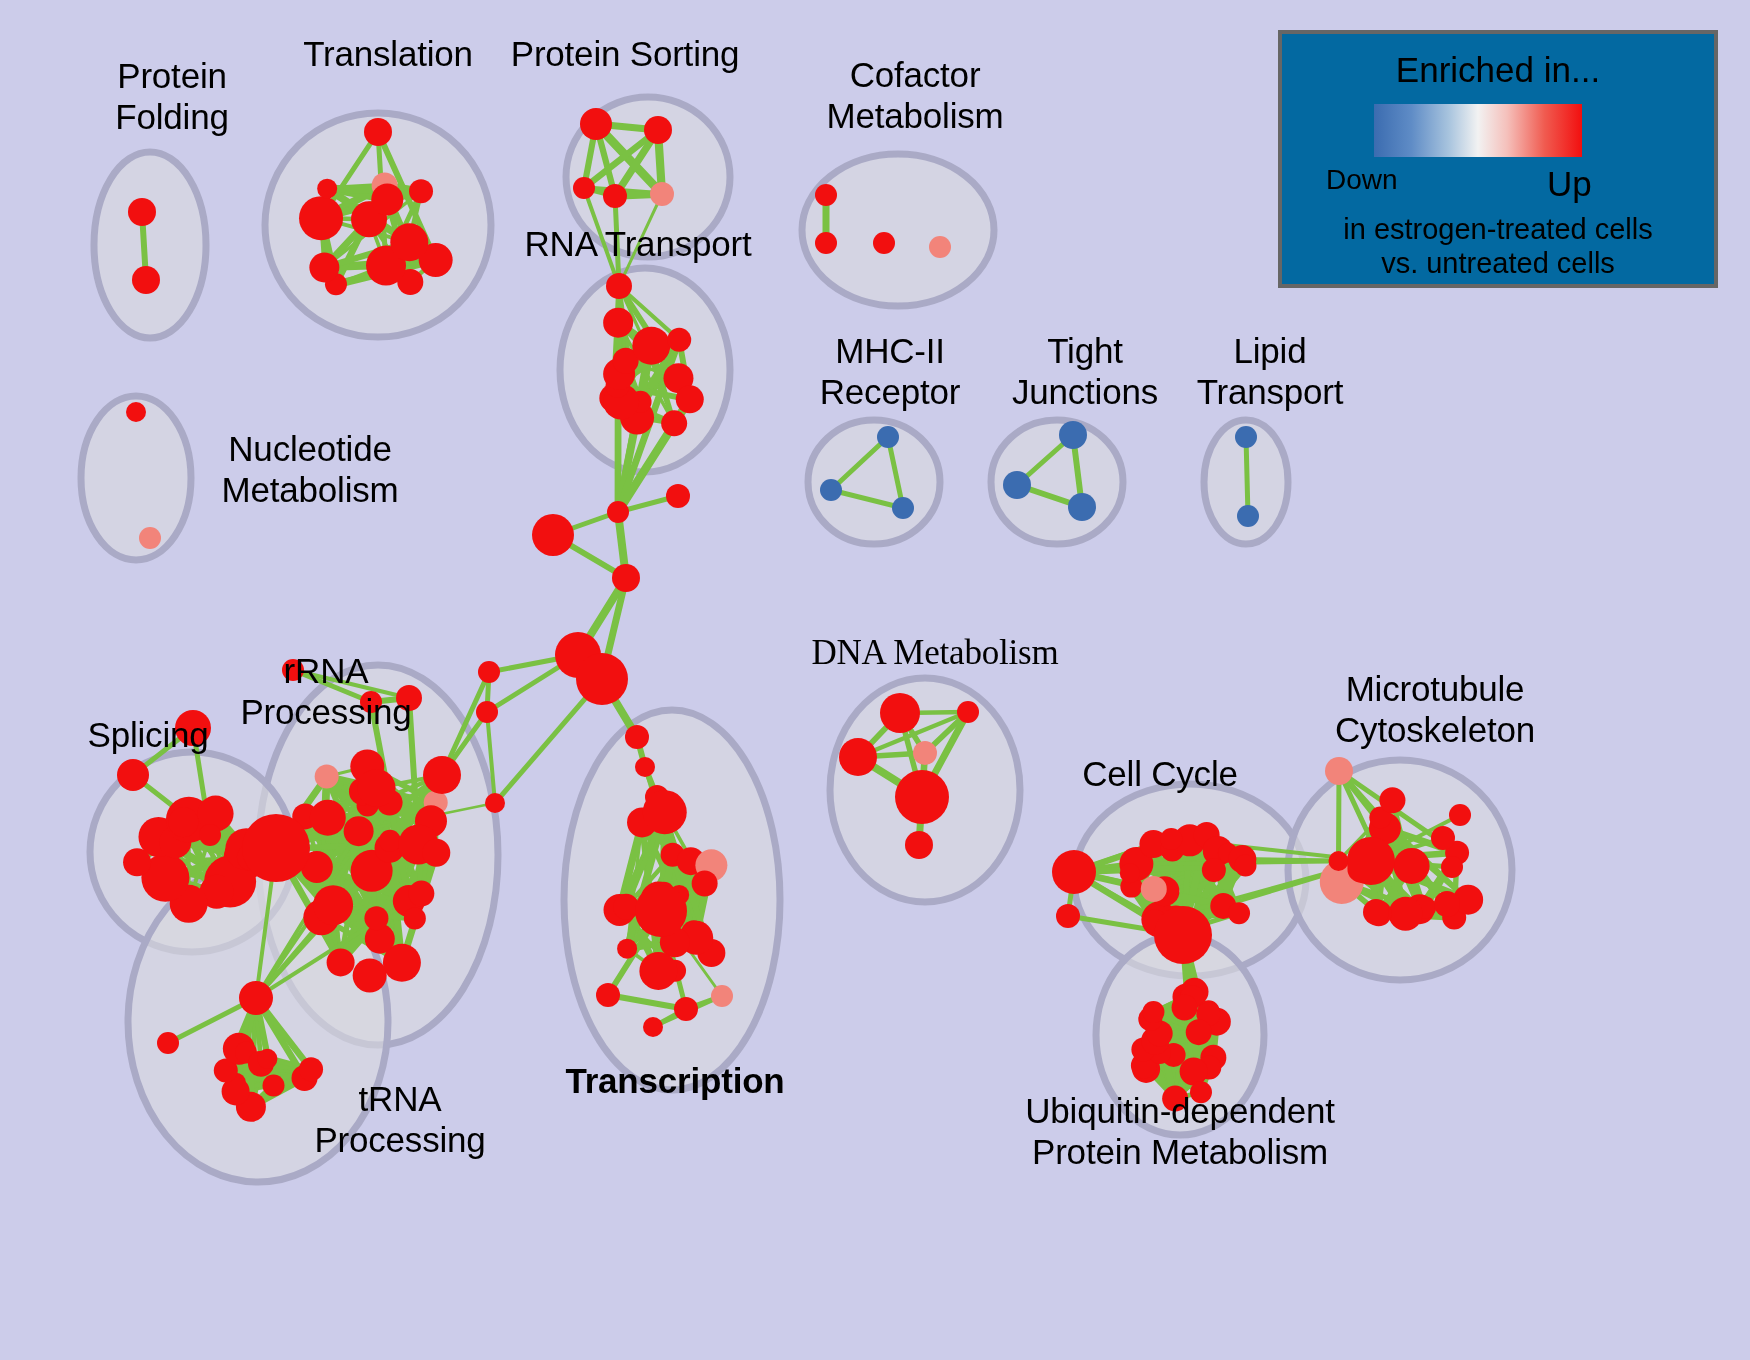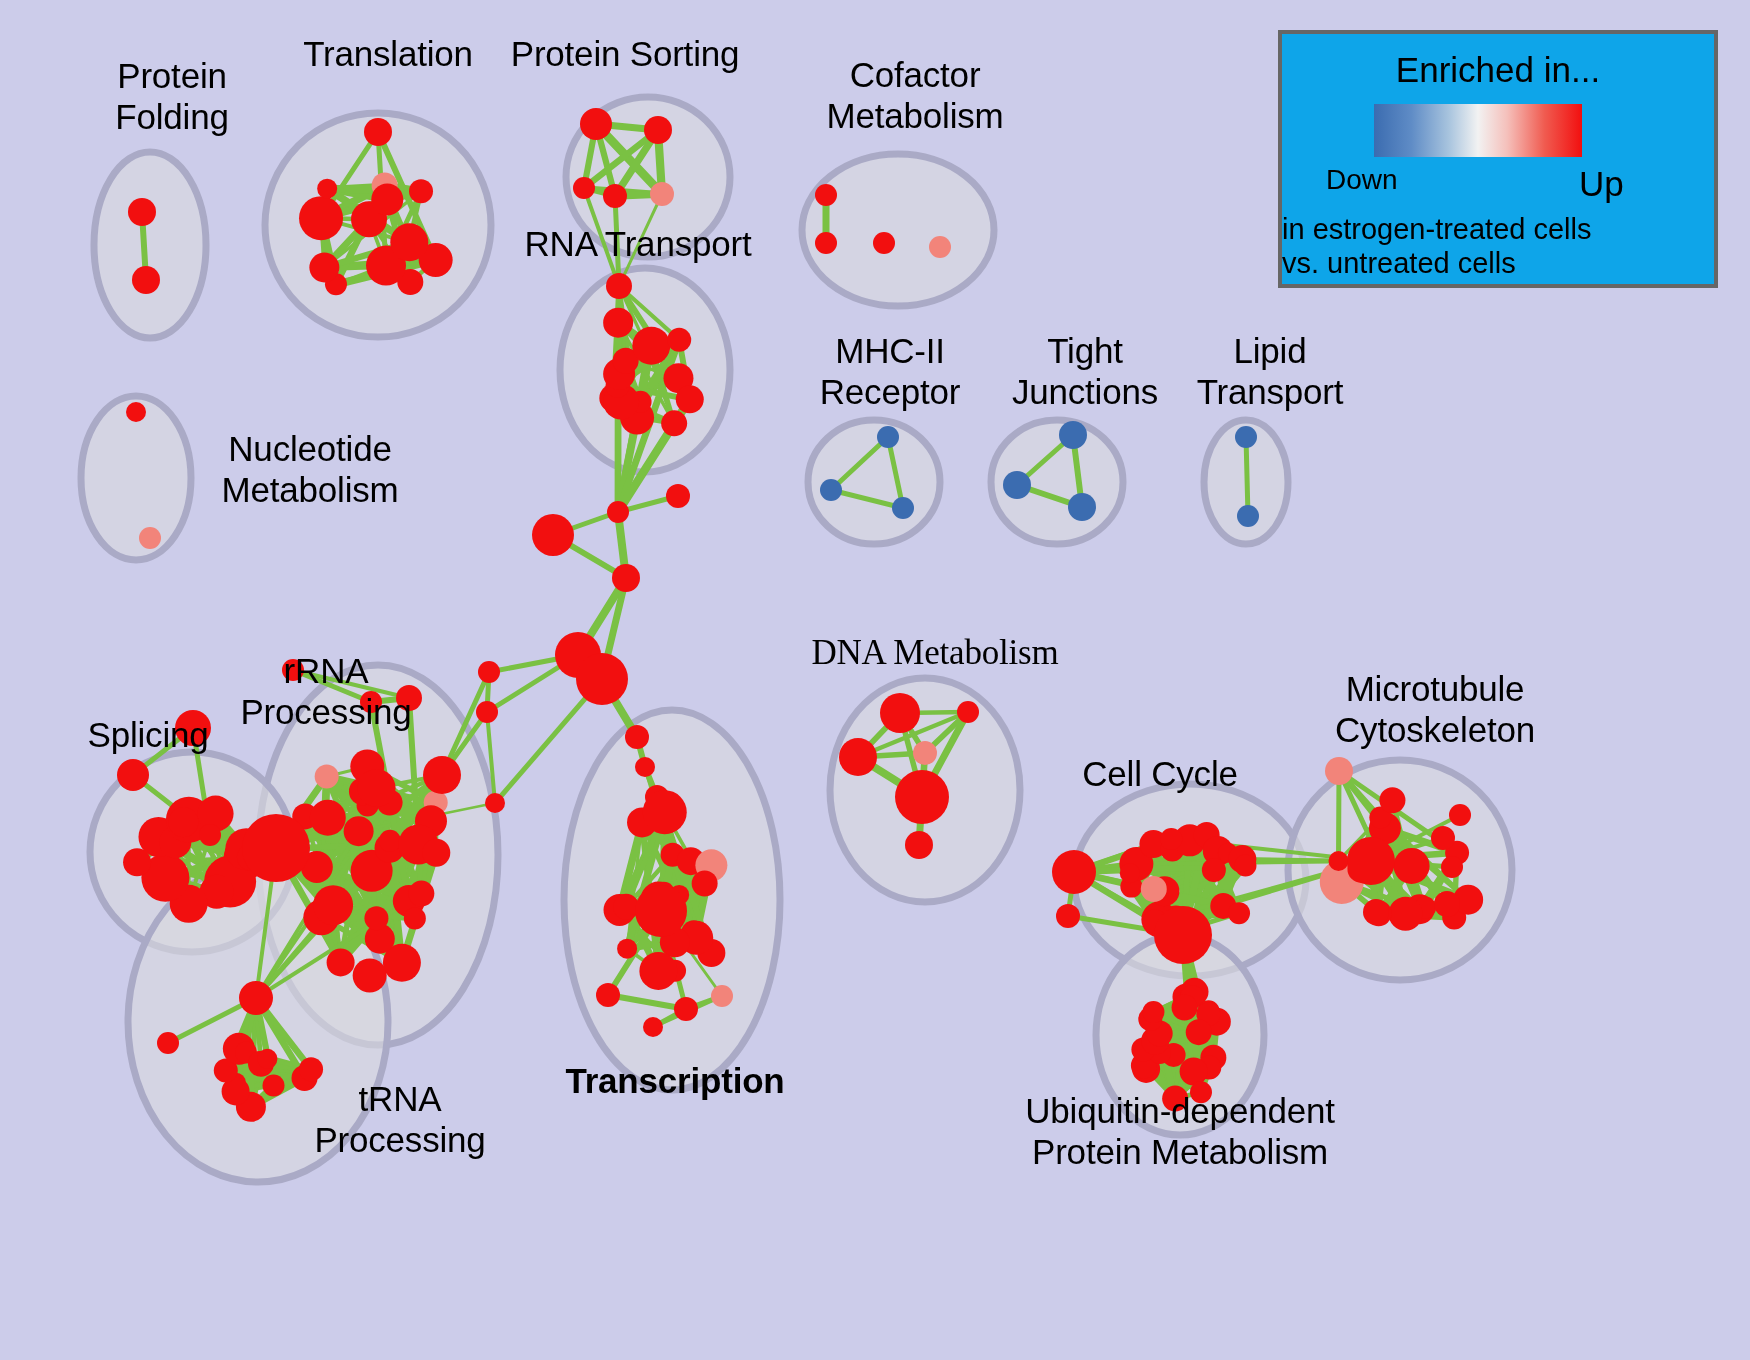--- a/index.html
+++ b/index.html
@@ -22,37 +22,37 @@
     line-height:41px;
     text-align:center;
     white-space:pre-line;
     letter-spacing:-0.2px;
     font-family:"Liberation Sans", sans-serif;
   }
   .legend{
     position:absolute;
     left:1278px;top:30px;
     width:440px;height:258px;
-    background:#0ea5e9;
+    background:#0369a1;
     border:4px solid #666;
     box-sizing:border-box;
   }
   .legend-title{
     position:absolute;left:0;top:16px;width:100%;
     text-align:center;font-size:35px;color:#000;
   }
   .legend-bar{
     position:absolute;left:92px;top:70px;width:208px;height:53px;
     background:linear-gradient(to right,#3b6cb0 0%,#5f8cc6 18%,#a8c4de 36%,#f2f2f2 50%,#f5c0bb 64%,#f05b50 82%,#f20f0f 100%);
   }
   .legend-down{position:absolute;left:44px;top:130px;font-size:28px;color:#000;}
-  .legend-up{position:absolute;left:265px;top:130px;font-size:35px;color:#000;margin-left:32px;}
+  .legend-up{position:absolute;left:265px;top:130px;font-size:35px;color:#000;}
   .legend-sub{
     position:absolute;left:0;top:178px;width:100%;
-    font-size:29px;line-height:34px;color:#000;white-space:pre-line;
+    text-align:center;font-size:29px;line-height:34px;color:#000;white-space:pre-line;
   }
 </style>
 </head>
 <body>
 
 <div id="canvas">
   <svg class="net-svg" id="net" viewBox="0 0 1750 1360">
       <g>
         <ellipse cx="150" cy="245" rx="56" ry="93" fill="#d9d9de" fill-opacity="0.62" stroke="#aaaac6" stroke-width="7"></ellipse>
         <ellipse cx="378" cy="225" rx="113" ry="112" fill="#d9d9de" fill-opacity="0.62" stroke="#aaaac6" stroke-width="7"></ellipse>

